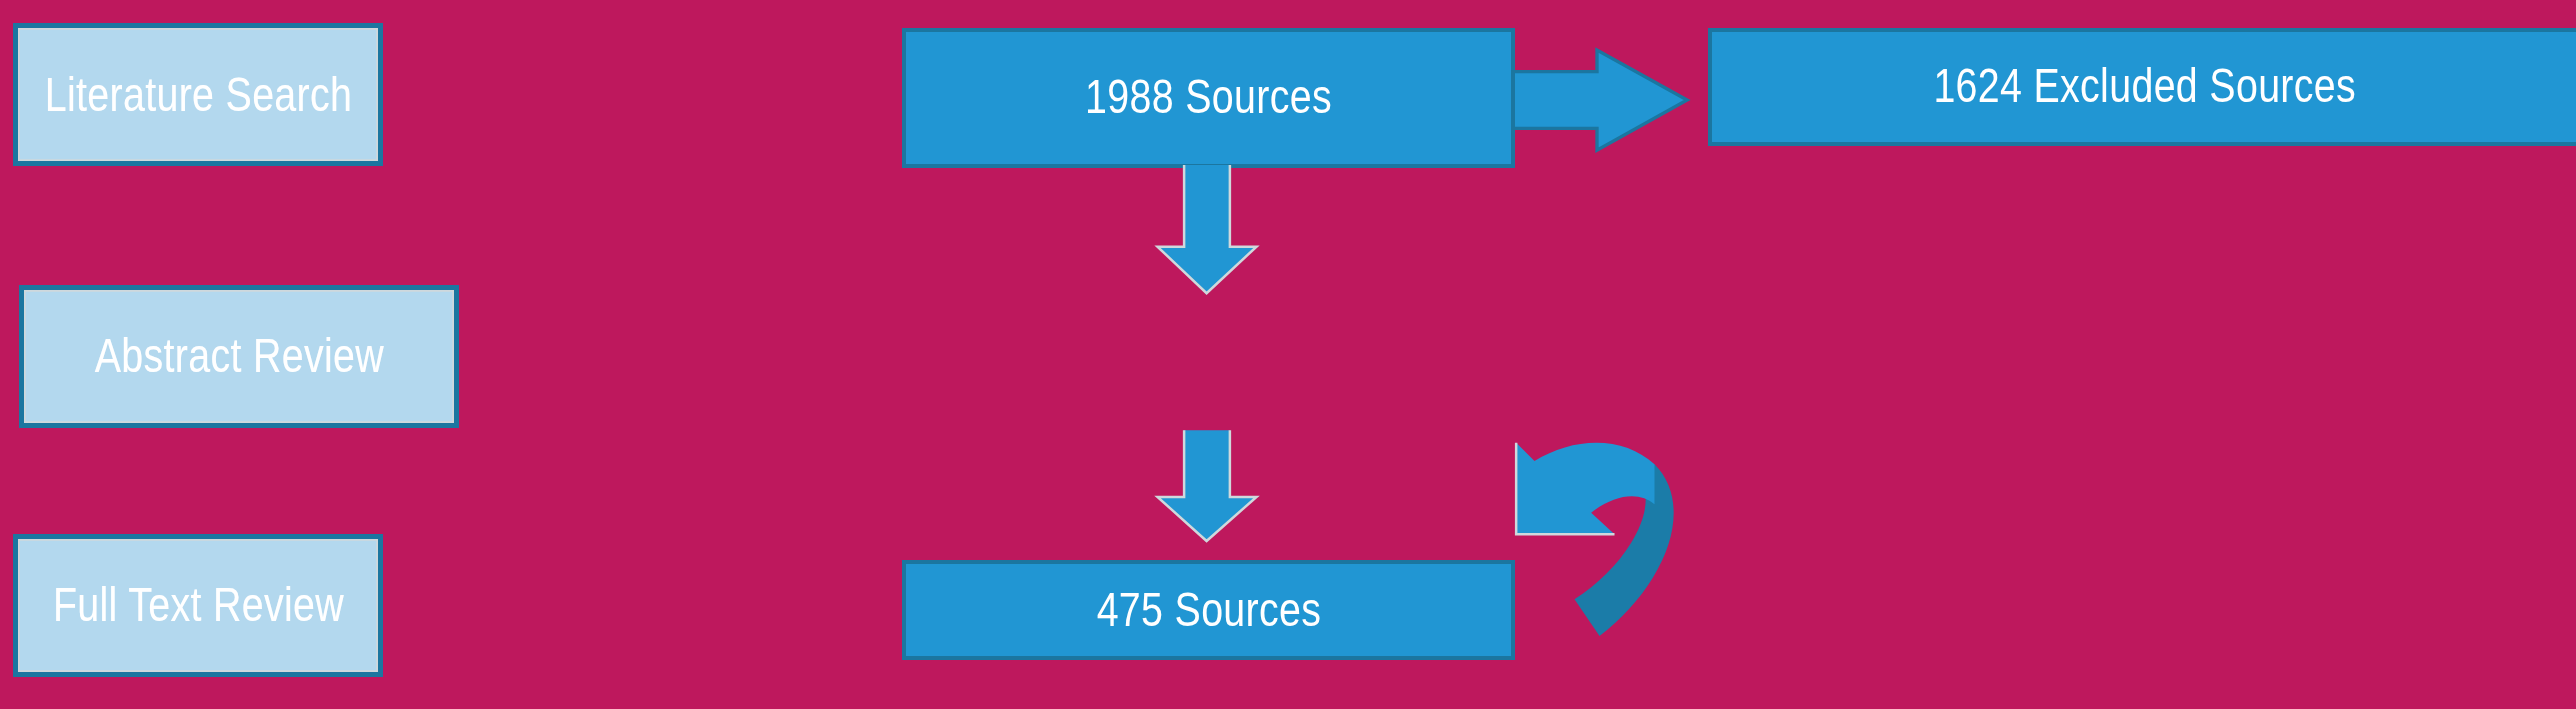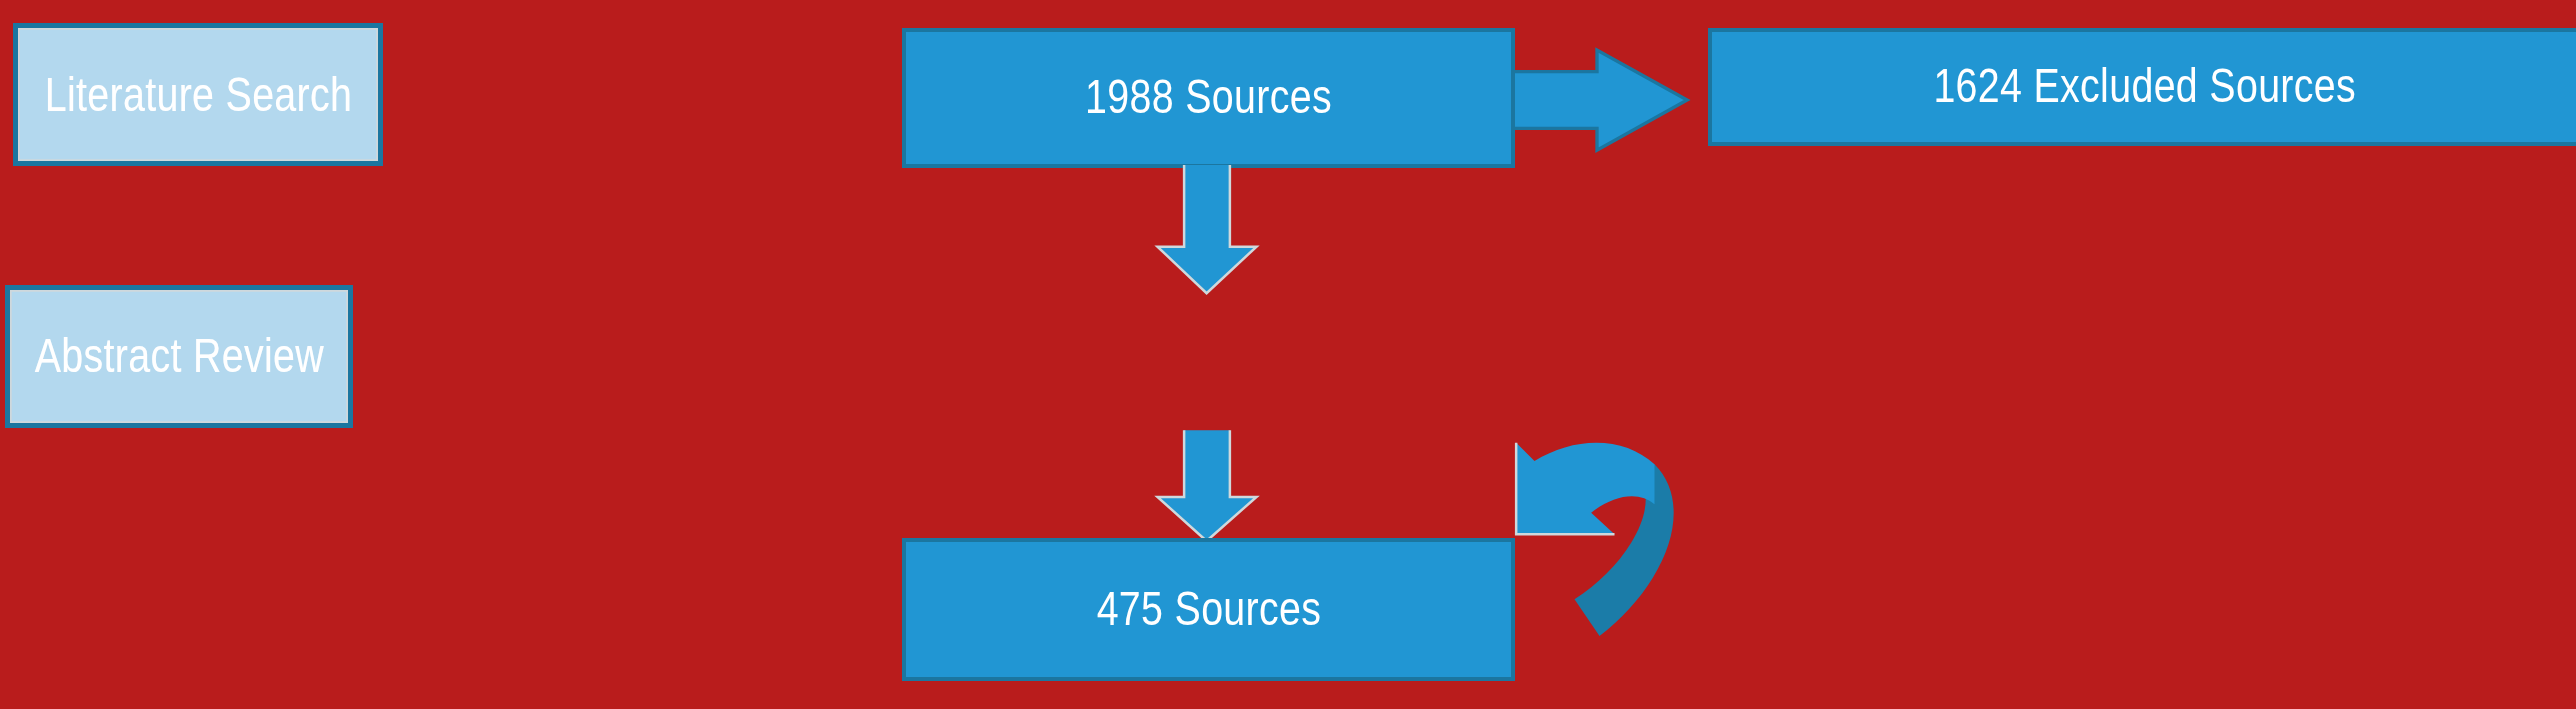--- a/index.html
+++ b/index.html
@@ -8,21 +8,21 @@
     padding: 0;
     background: #ffffff;
   }
   body {
     font-family: "Liberation Sans", sans-serif;
   }
   #stage {
     position: relative;
     width: 2576px;
     height: 710px;
-    background: #b91c1c;
+    background: #be185d;
     overflow: hidden;
   }
 
   
   .node {
     position: absolute;
     box-sizing: border-box;
     display: flex;
     align-items: center;
     justify-content: center;
@@ -74,24 +74,27 @@
 </style>
 </head>
 <body>
 
 <div id="stage">
 
   <div class="node stage-box" style="left:13.3px; top:23.4px; width:370px; height:143px;">
     <span class="label">Literature Search</span>
   </div>
 
-  <div class="node stage-box" style="left:5px; top:285px; width:348px; height:143px;">
+  <div class="node stage-box" style="left:19px; top:285px; width:440px; height:143px;">
     <span class="label">Abstract Review</span>
   </div>
 
+  <div class="node stage-box" style="left:13.3px; top:534px; width:370px; height:143px;">
+    <span class="label">Full Text Review</span>
+  </div>
 
   <div class="connector" style="left:1490px; top:50px; width:209px; height:121px;">
     <svg width="209" height="121" viewBox="0 0 250 145">
       <polygon class="arrow-fill" points="0,26 128,26 128,0 236,60 128,120 128,94 0,94"></polygon>
       <polyline class="arrow-stroke" points="0,26 128,26 128,0 236,60 128,120 128,94 0,94"></polyline>
     </svg>
   </div>
 
   <div class="node count-box" style="left:881px; top:27.5px; width:613px; height:140px;">
     <span class="label">1988 Sources</span>
@@ -105,21 +108,21 @@
   </div>
 
 
   <div class="connector" style="left:1155px; top:430px; width:104px; height:113px;">
     <svg width="104" height="113" viewBox="0 0 125 135">
       <polygon class="arrow-fill" points="35,0 90,0 90,80 122,80 62,133 3,80 35,80"></polygon>
       <polyline class="arrow-edge-lite" points="35,0 35,80 3,80 62,133 122,80 90,80 90,0"></polyline>
     </svg>
   </div>
 
-  <div class="node count-box" style="left:881px; top:538px; width:613px; height:143px;">
+  <div class="node count-box" style="left:881px; top:560px; width:613px; height:100px;">
     <span class="label">475 Sources</span>
   </div>
 
   <div class="connector" style="left:1481px; top:421px; width:217px; height:225px;">
     <svg width="217" height="225" viewBox="0 0 260 270">
 
       <path class="arrow-fill-dark" d="M 208 52
                C 240 84, 238 136, 206 188
                C 190 214, 168 238, 142 258
                L 112 214

